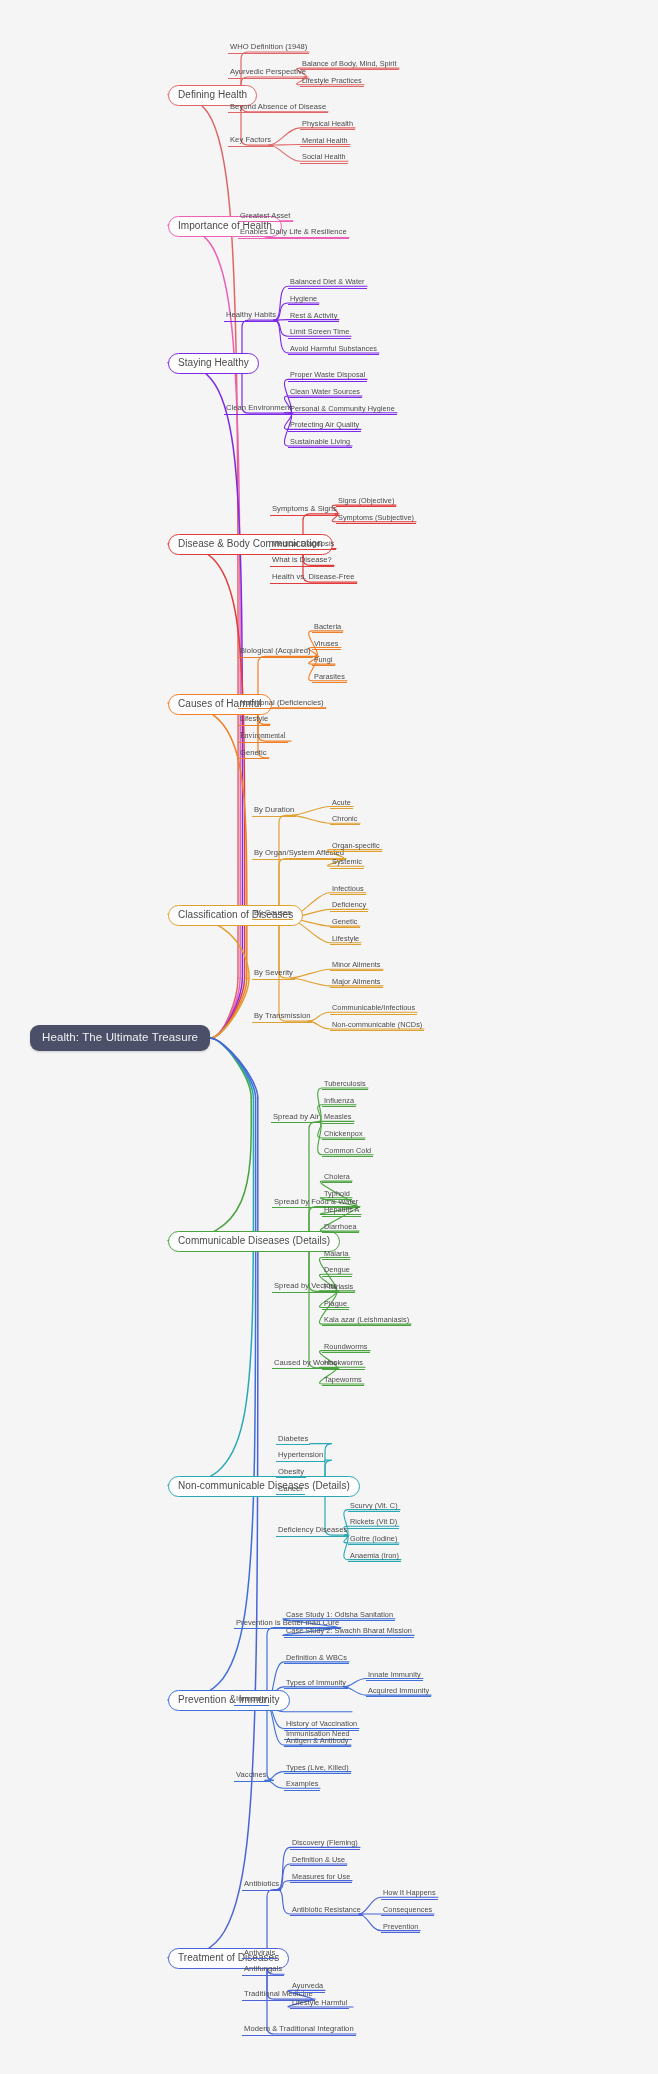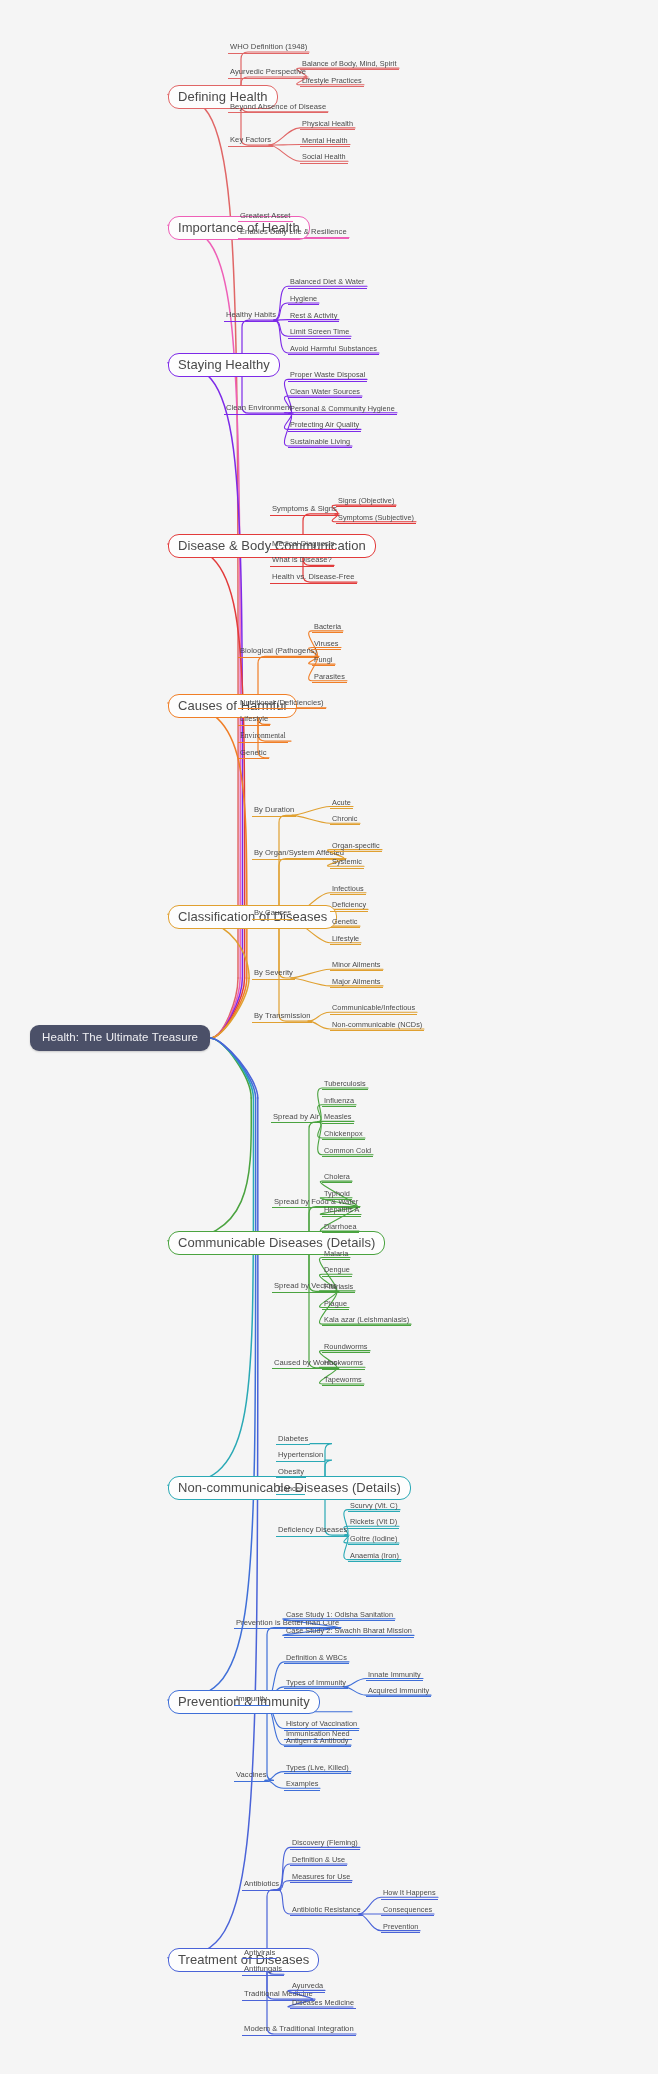--- a/index.html
+++ b/index.html
@@ -35,21 +35,21 @@
     font-size: 11.5px;
     letter-spacing: .1px;
     box-shadow: 0 1px 2px rgba(0,0,0,.18);
   }
   
   .l1 {
     background: #fdfdfd;
     border: 1.6px solid #999;
     border-radius: 11px;
     padding: 4px 9px 5px 9px;
-    font-size: 13px;
+    font-size: 10px;
     color: #4a4a4a;
     letter-spacing: .05px;
   }
   
   .leaf {
     font-size: 7.6px;
     color: #4a4a4a;
     letter-spacing: .05px;
     padding: 0 2px 2px 2px;
   }
@@ -223,21 +223,21 @@
       <div class="node leaf l3" style="left: 288px; top: 421.35px; border-bottom: 1.3px solid rgb(125, 42, 232);">Protecting Air Quality</div>
       <div class="node leaf l3" style="left: 288px; top: 438.006px; border-bottom: 1.3px solid rgb(125, 42, 232);">Sustainable Living</div>
       <div class="node l1" style="left: 168px; top: 534.49px; border-color: rgb(226, 59, 59);">Disease &amp; Body Communication</div>
       <div class="node leaf" style="left: 270px; top: 504.944px; border-bottom: 1.3px solid rgb(226, 59, 59);">Symptoms &amp; Signs</div>
       <div class="node leaf l3" style="left: 336px; top: 497.116px; border-bottom: 1.3px solid rgb(226, 59, 59);">Signs (Objective)</div>
       <div class="node leaf l3" style="left: 336px; top: 513.772px; border-bottom: 1.3px solid rgb(226, 59, 59);">Symptoms (Subjective)</div>
       <div class="node leaf" style="left: 270px; top: 539.725px; border-bottom: 1.3px solid rgb(226, 59, 59);">Medical Diagnosis</div>
       <div class="node leaf" style="left: 270px; top: 556.38px; border-bottom: 1.3px solid rgb(226, 59, 59);">What is Disease?</div>
       <div class="node leaf" style="left: 270px; top: 573.036px; border-bottom: 1.3px solid rgb(226, 59, 59);">Health vs. Disease-Free</div>
       <div class="node l1" style="left: 168px; top: 693.533px; border-color: rgb(240, 126, 38);">Causes of Harmful</div>
-      <div class="node leaf" style="left: 238px; top: 647.332px; border-bottom: 1.3px solid rgb(240, 126, 38);">Biological (Pathogens)</div>
+      <div class="node leaf" style="left: 238px; top: 647.332px; border-bottom: 1.3px solid rgb(240, 126, 38);">Biological (Acquired)</div>
       <div class="node leaf l3" style="left: 312px; top: 622.849px; border-bottom: 1.3px solid rgb(240, 126, 38);">Bacteria</div>
       <div class="node leaf l3" style="left: 312px; top: 639.504px; border-bottom: 1.3px solid rgb(240, 126, 38);">Viruses</div>
       <div class="node leaf l3" style="left: 312px; top: 656.16px; border-bottom: 1.3px solid rgb(240, 126, 38);">Fungi</div>
       <div class="node leaf l3" style="left: 312px; top: 672.815px; border-bottom: 1.3px solid rgb(240, 126, 38);">Parasites</div>
       <div class="node leaf" style="left: 238px; top: 698.768px; border-bottom: 1.3px solid rgb(240, 126, 38);">Nutritional (Deficiencies)</div>
       <div class="node leaf" style="left: 238px; top: 715.423px; border-bottom: 1.3px solid rgb(240, 126, 38);">Lifestyle</div>
       <div class="node leaf" style="left: 238px; top: 732.079px; border-bottom: 1.3px solid rgb(240, 126, 38); font-family: Liberation Serif, serif;">Environmental</div>
       <div class="node leaf" style="left: 238px; top: 748.734px; border-bottom: 1.3px solid rgb(240, 126, 38);">Genetic</div>
       <div class="node l1" style="left: 168px; top: 904.747px; border-color: rgb(224, 160, 48);">Classification of Diseases</div>
       <div class="node leaf" style="left: 252px; top: 806.375px; border-bottom: 1.3px solid rgb(224, 160, 48);">By Duration</div>
@@ -310,16 +310,16 @@
       <div class="node leaf l3" style="left: 290px; top: 1856.01px; border-bottom: 1.3px solid rgb(74, 99, 216);">Definition &amp; Use</div>
       <div class="node leaf l3" style="left: 290px; top: 1872.66px; border-bottom: 1.3px solid rgb(74, 99, 216);">Measures for Use</div>
       <div class="node leaf l3" style="left: 290px; top: 1905.97px; border-bottom: 1.3px solid rgb(74, 99, 216);">Antibiotic Resistance</div>
       <div class="node leaf l3" style="left: 381px; top: 1889.32px; border-bottom: 1.3px solid rgb(74, 99, 216);">How It Happens</div>
       <div class="node leaf l3" style="left: 381px; top: 1905.97px; border-bottom: 1.3px solid rgb(74, 99, 216);">Consequences</div>
       <div class="node leaf l3" style="left: 381px; top: 1922.63px; border-bottom: 1.3px solid rgb(74, 99, 216);">Prevention</div>
       <div class="node leaf" style="left: 242px; top: 1948.58px; border-bottom: 1.3px solid rgb(74, 99, 216);">Antivirals</div>
       <div class="node leaf" style="left: 242px; top: 1965.24px; border-bottom: 1.3px solid rgb(74, 99, 216);">Antifungals</div>
       <div class="node leaf" style="left: 242px; top: 1990.22px; border-bottom: 1.3px solid rgb(74, 99, 216);">Traditional Medicine</div>
       <div class="node leaf l3" style="left: 290px; top: 1982.39px; border-bottom: 1.3px solid rgb(74, 99, 216);">Ayurveda</div>
-      <div class="node leaf l3" style="left: 290px; top: 1999.05px; border-bottom: 1.3px solid rgb(74, 99, 216);">Diseases Medicine</div>
+      <div class="node leaf l3" style="left: 290px; top: 1999.05px; border-bottom: 1.3px solid rgb(74, 99, 216);">Lifestyle Harmful</div>
       <div class="node leaf" style="left: 242px; top: 2025px; border-bottom: 1.3px solid rgb(74, 99, 216);">Modern &amp; Traditional Integration</div>
     </div>
 </div>
 
 </body></html>

